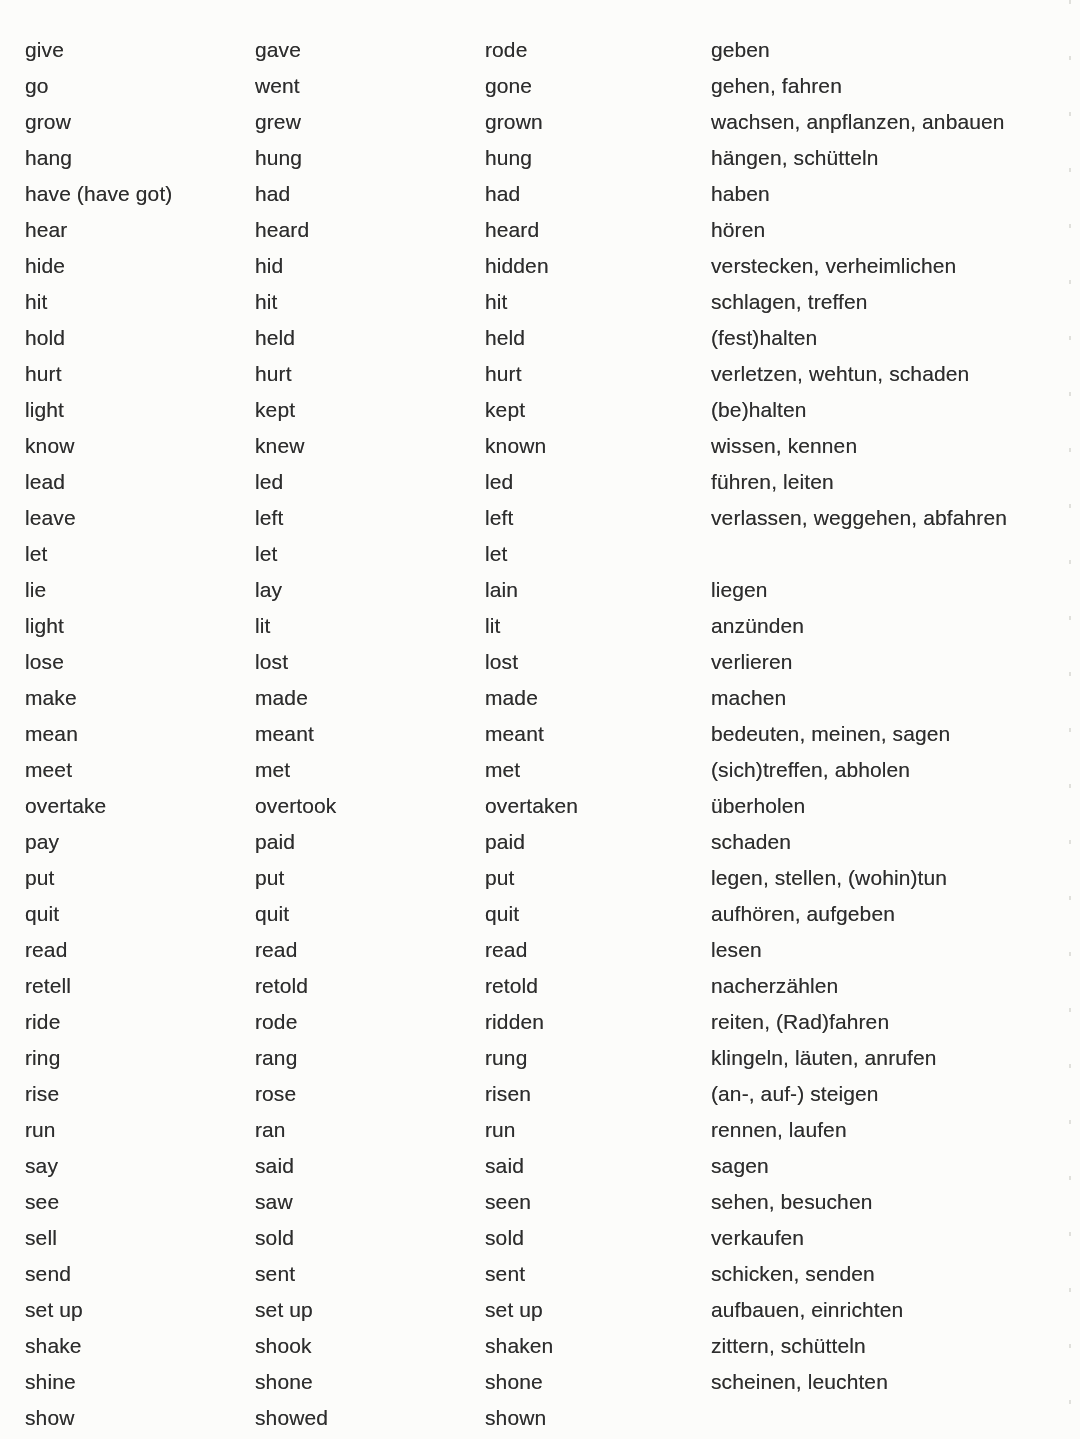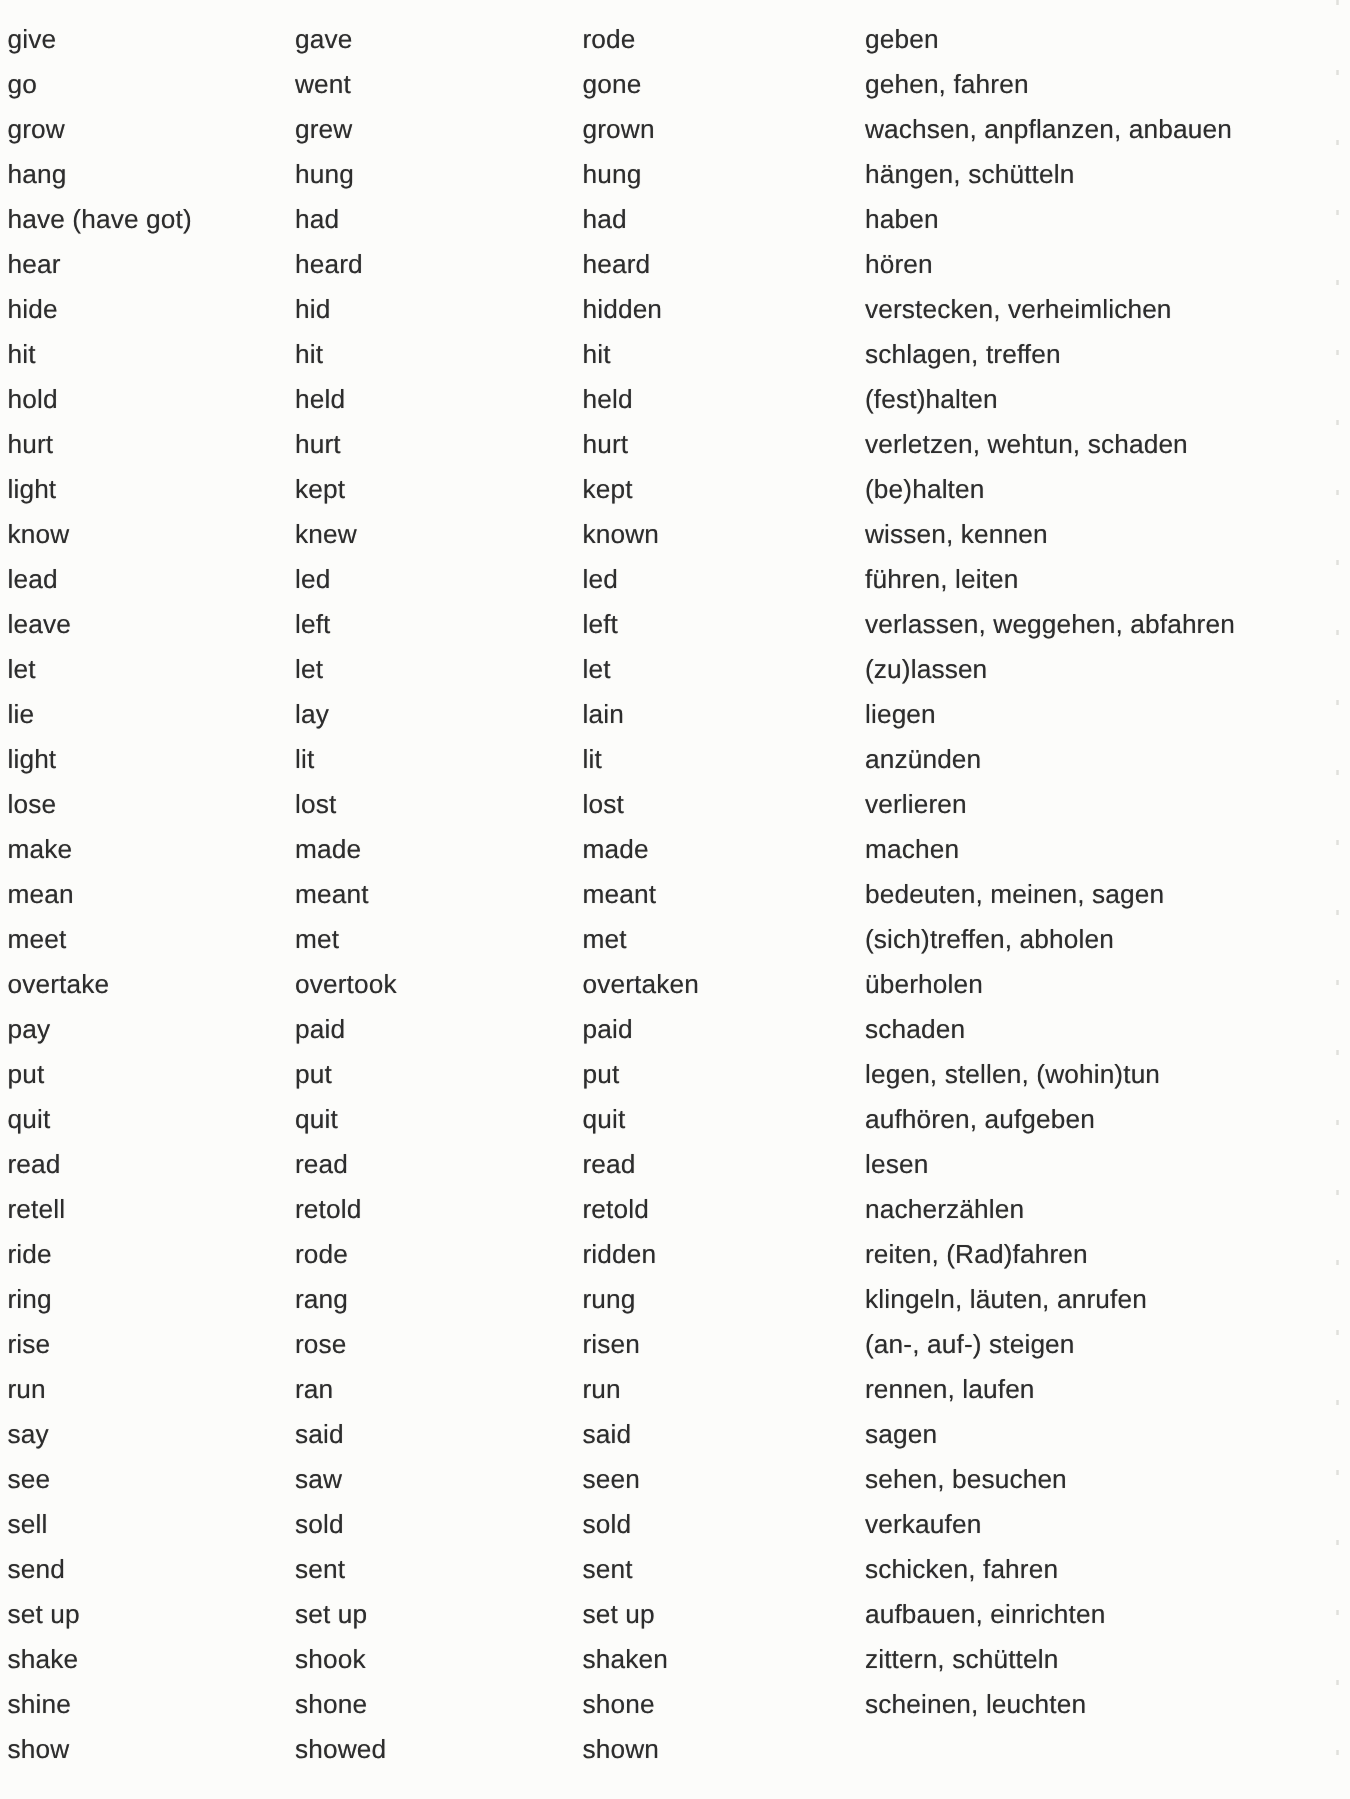--- a/index.html
+++ b/index.html
@@ -10,21 +10,22 @@
     width: 1080px;
     height: 1439px;
     background: #fcfcfa;
     font-family: "Liberation Sans", "DejaVu Sans", sans-serif;
     color: #2d2d2d;
     overflow: hidden;
     position: relative;
   }
   .verb-table {
     padding-top: 13px;
-    padding-left: 6px;
+    padding-left: 25px;
+    margin-top: 18px;
   }
   .row {
     display: grid;
     grid-template-columns: 230px 230px 226px auto;
     height: 36px;
     align-items: center;
   }
   .cell {
     font-size: 21px;
     line-height: 1;
@@ -132,21 +133,20 @@
     <div class="row">
       <span class="cell infinitive">leave</span>
       <span class="cell past">left</span>
       <span class="cell participle">left</span>
       <span class="cell german">verlassen, weggehen, abfahren</span>
     </div>
     <div class="row">
       <span class="cell infinitive">let</span>
       <span class="cell past">let</span>
       <span class="cell participle">let</span>
-      <span class="cell german">(zu)lassen</span>
     </div>
     <div class="row">
       <span class="cell infinitive">lie</span>
       <span class="cell past">lay</span>
       <span class="cell participle">lain</span>
       <span class="cell german">liegen</span>
     </div>
     <div class="row">
       <span class="cell infinitive">light</span>
       <span class="cell past">lit</span>
@@ -252,21 +252,21 @@
     <div class="row">
       <span class="cell infinitive">sell</span>
       <span class="cell past">sold</span>
       <span class="cell participle">sold</span>
       <span class="cell german">verkaufen</span>
     </div>
     <div class="row">
       <span class="cell infinitive">send</span>
       <span class="cell past">sent</span>
       <span class="cell participle">sent</span>
-      <span class="cell german">schicken, fahren</span>
+      <span class="cell german">schicken, senden</span>
     </div>
     <div class="row">
       <span class="cell infinitive">set up</span>
       <span class="cell past">set up</span>
       <span class="cell participle">set up</span>
       <span class="cell german">aufbauen, einrichten</span>
     </div>
     <div class="row">
       <span class="cell infinitive">shake</span>
       <span class="cell past">shook</span>

